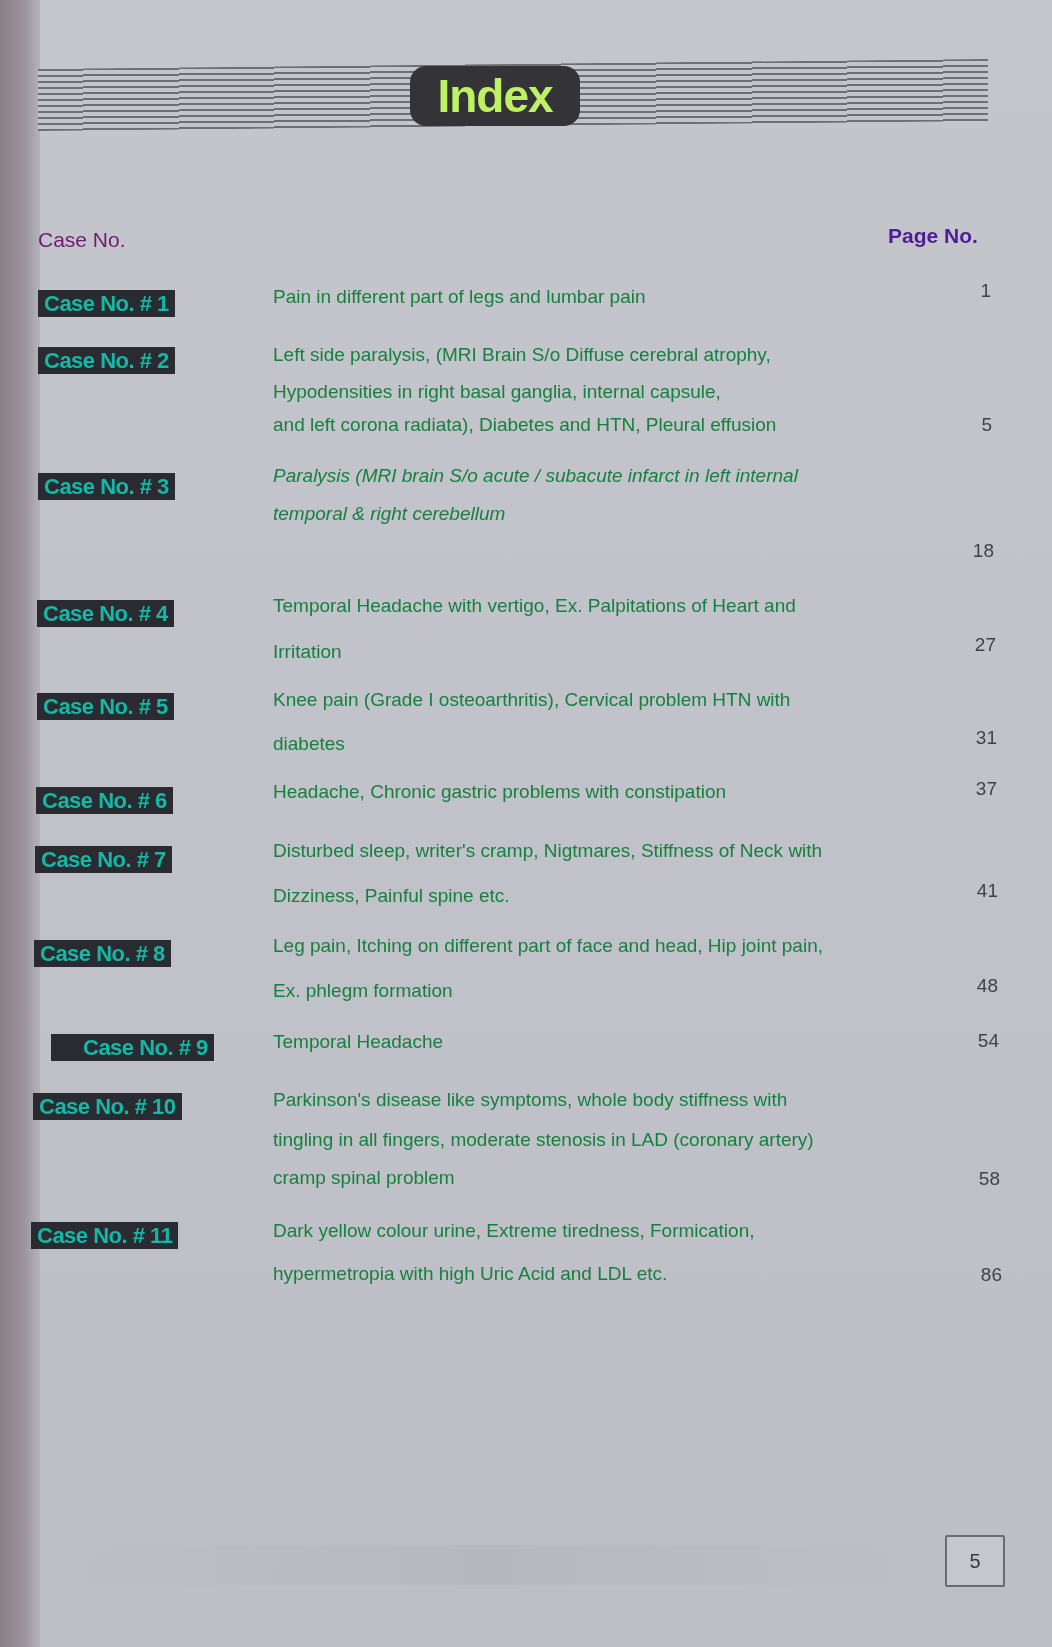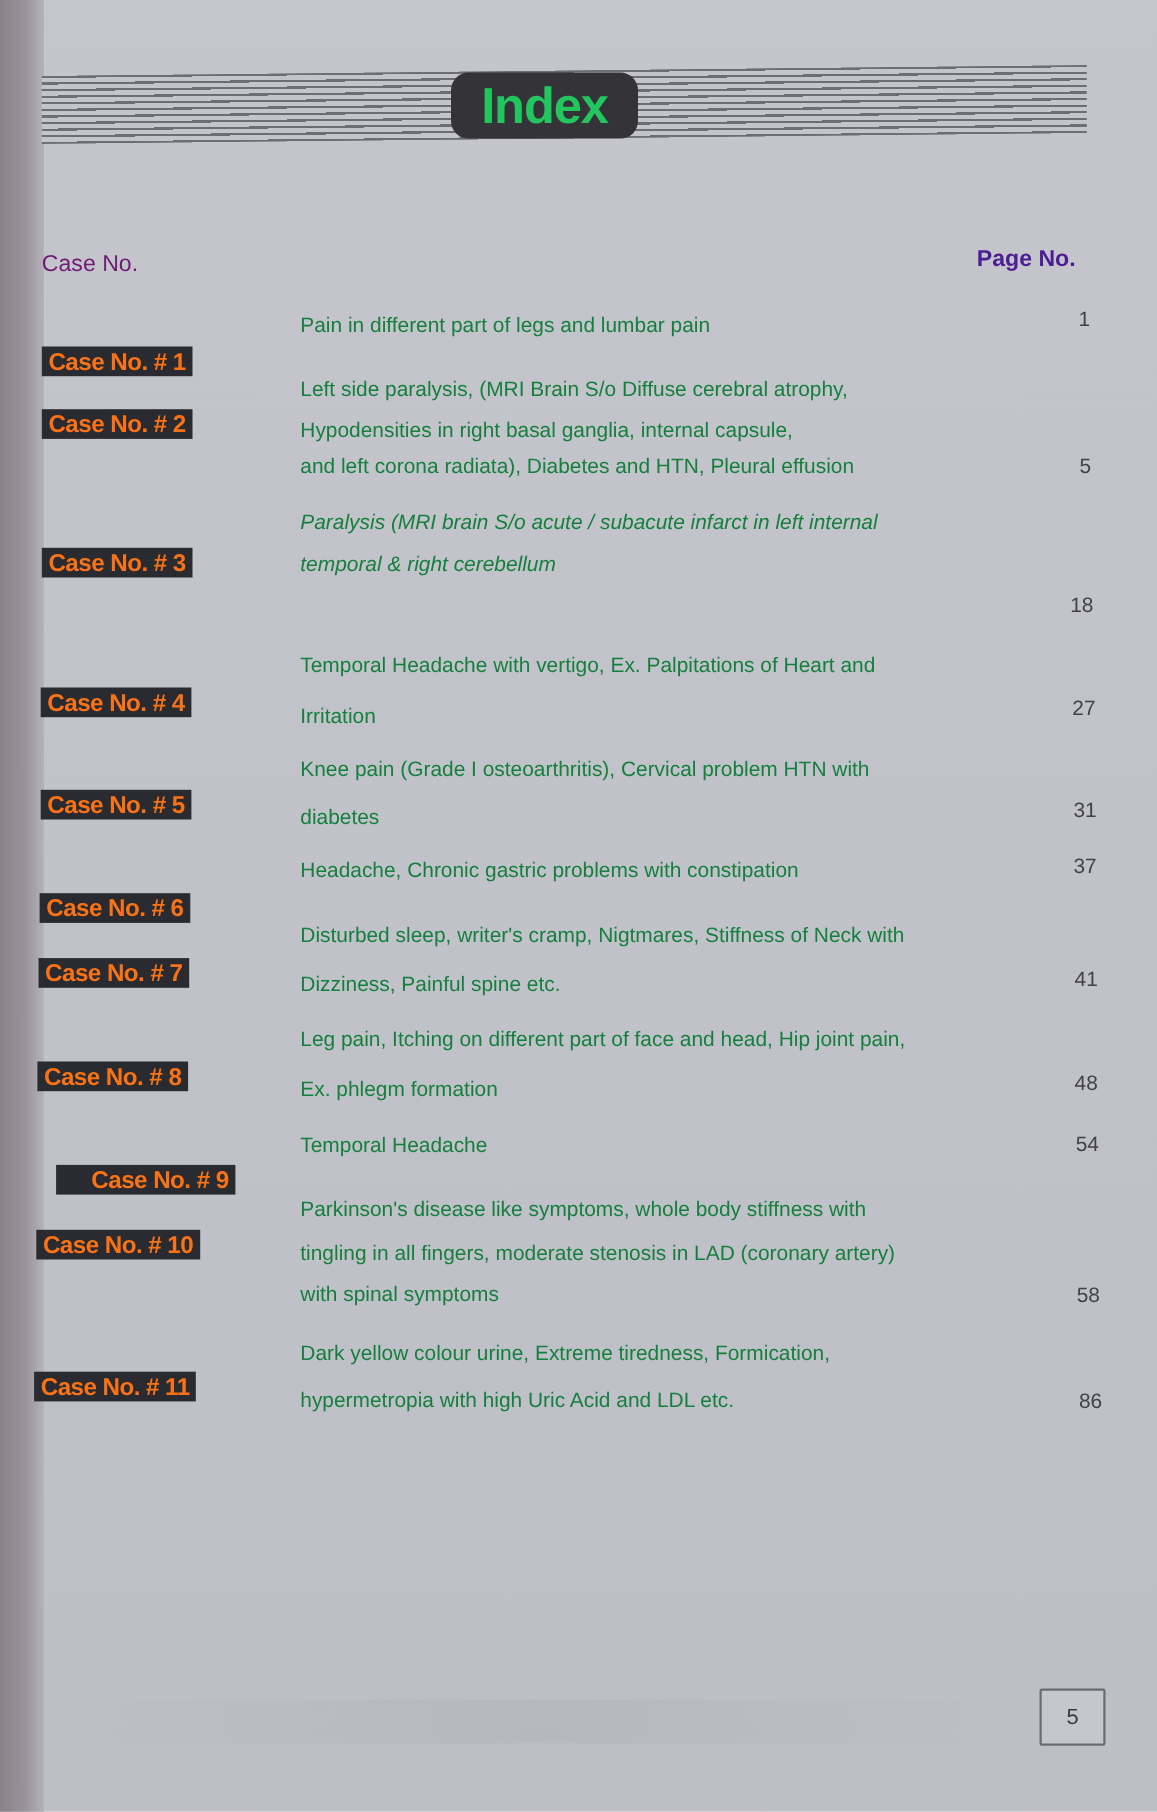--- a/index.html
+++ b/index.html
@@ -16,31 +16,31 @@
     }
     .title-band {
       position: absolute; left: 38px; top: 64px; width: 950px; height: 62px;
       background: repeating-linear-gradient(180deg, #6d6e74 0px, #6d6e74 2px, #c4c5cb 2px, #c4c5cb 6px);
       transform: skewY(-0.6deg);
     }
     .title-pill {
       position: absolute; left: 410px; top: 66px; width: 170px; height: 60px;
       background: #333338; border-radius: 16px;
       display: flex; align-items: center; justify-content: center;
-      color: #22c55e; font-size: 46px; font-weight: bold; letter-spacing: -1px;
+      color: #bef264; font-size: 46px; font-weight: bold; letter-spacing: -1px;
       font-family: "Liberation Sans", sans-serif;
     }
     .hdr-case { position: absolute; left: 38px; top: 228px; font-size: 21px; color: #701a75; }
     .hdr-page { position: absolute; left: 888px; top: 224px; font-size: 21px; color: #4c1d95; font-weight: bold; }
     .row { position: absolute; left: 0; width: 1052px; }
     .badge {
       position: absolute; left: 38px; height: 27px;
-      background: #2a2b30; color: #f97316;
+      background: #2a2b30; color: #14b8a6;
       font-size: 22px; font-weight: bold; line-height: 27px;
-      padding: 0 6px; letter-spacing: -0.5px; white-space: nowrap; margin-top: 25px;
+      padding: 0 6px; letter-spacing: -0.5px; white-space: nowrap;
     }
     .desc {
       position: absolute; left: 273px; width: 680px;
       font-size: 19px; line-height: 40px; color: #15803d;
     }
     .desc div { white-space: nowrap; }
     .pg {
       position: absolute; left: 960px; width: 36px; text-align: right;
       font-size: 19px; color: #414146;
     }
@@ -143,21 +143,21 @@
     <div>Temporal  Headache</div>
   </div>
   <div class="pg" style="top:1030px; left:963px;">54</div>
 </div>
 
 <div class="row">
   <div class="badge" style="top:1093px; left:33px;">Case No. # 10</div>
   <div class="desc" style="top:1080px;">
     <div>Parkinson's disease like symptoms, whole body stiffness with</div>
     <div>tingling in all fingers, moderate stenosis in LAD (coronary artery)</div>
-    <div style="line-height:36px;">with spinal symptoms</div>
+    <div style="line-height:36px;">cramp spinal problem</div>
   </div>
   <div class="pg" style="top:1168px; left:964px;">58</div>
 </div>
 
 <div class="row">
   <div class="badge" style="top:1222px; left:31px;">Case No. # 11</div>
   <div class="desc" style="top:1210px;">
     <div style="line-height:42px;">Dark yellow colour urine, Extreme tiredness, Formication,</div>
     <div style="line-height:44px;">hypermetropia with high Uric Acid and LDL  etc.</div>
   </div>

